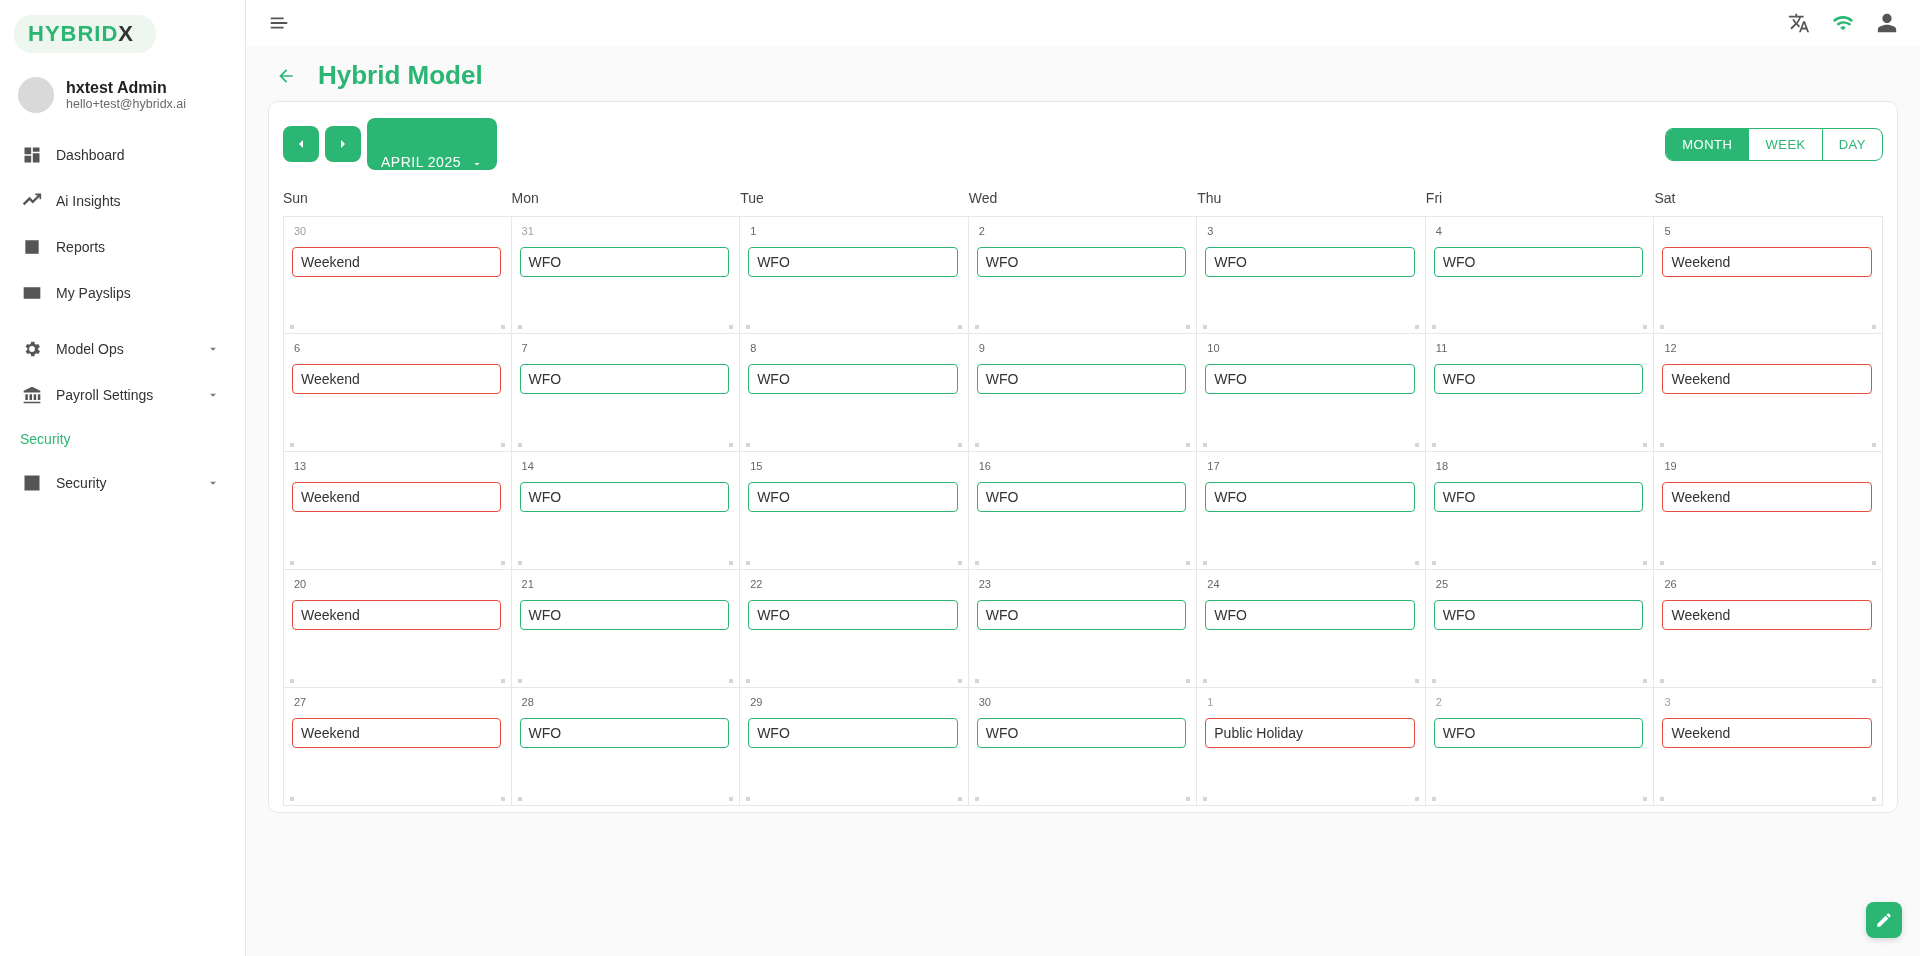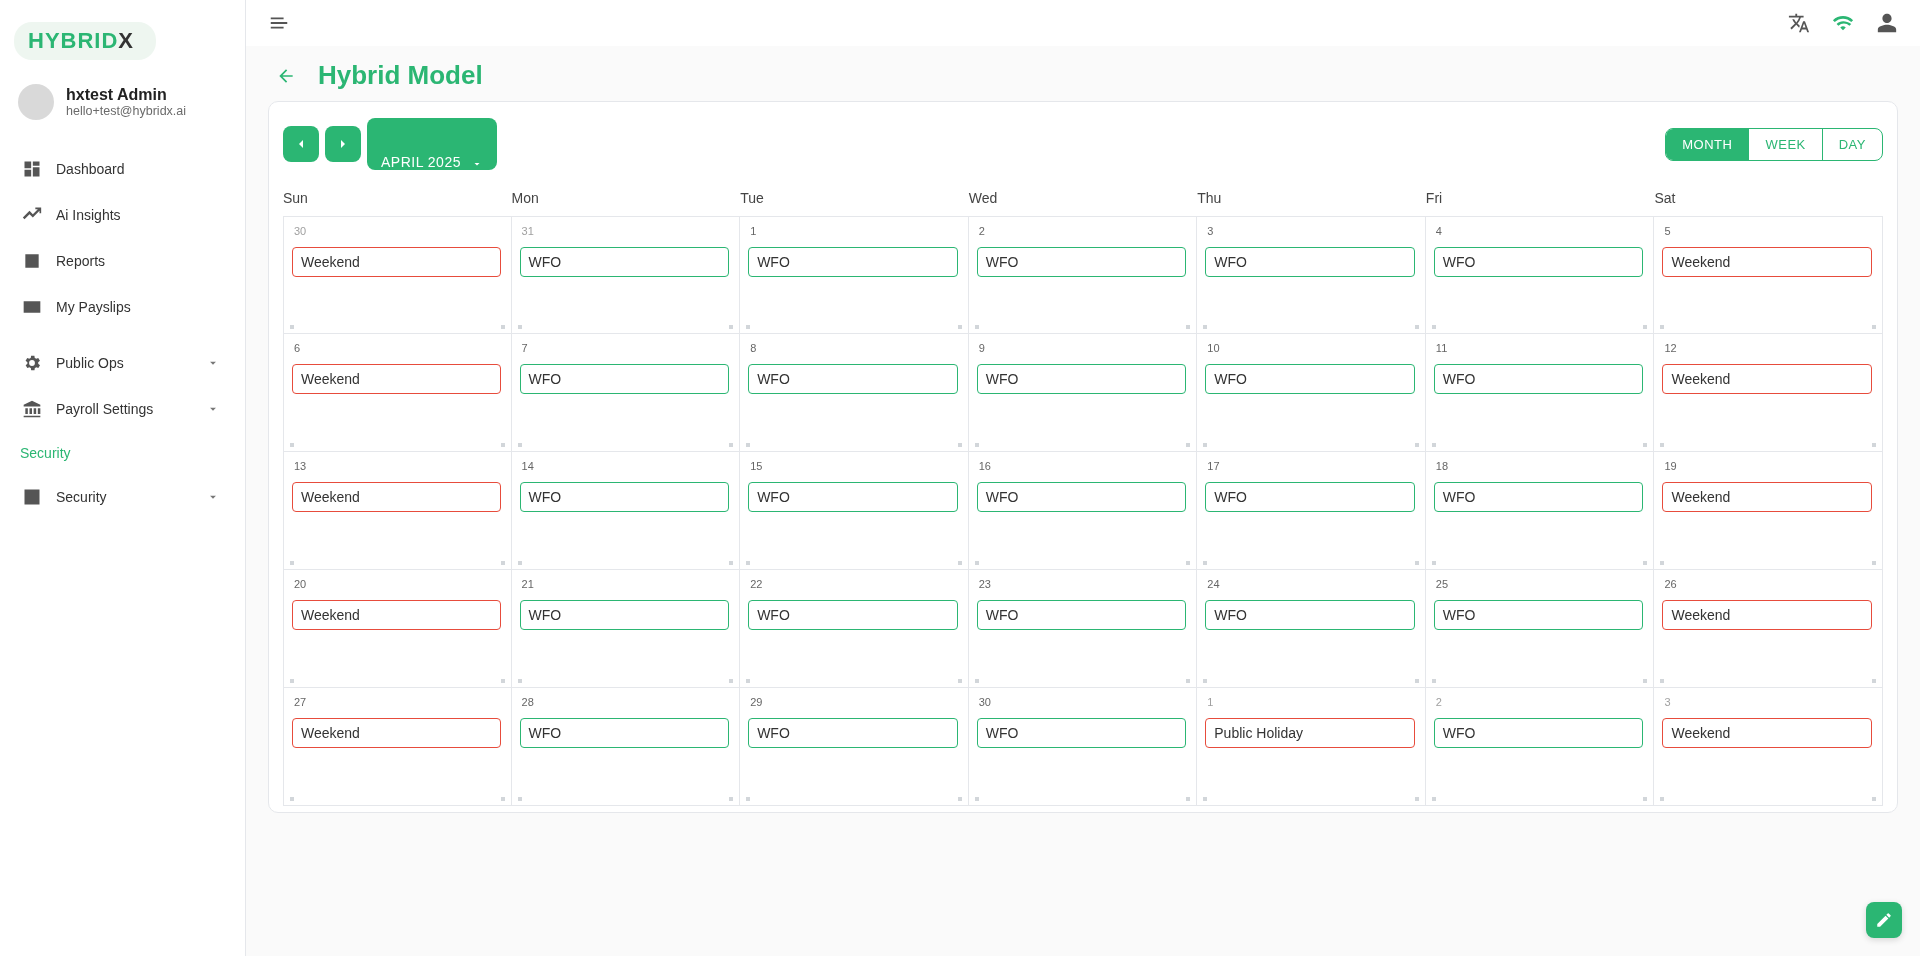--- a/index.html
+++ b/index.html
@@ -18,24 +18,24 @@
   body{
     margin:0;
     font-family:"Segoe UI",Arial,sans-serif;
     font-size:14px;
     color:var(--txt);
     background:var(--page);
     width:1920px;height:956px;overflow:hidden;
   }
   
   .sidebar{position:fixed;left:0;top:0;width:246px;height:100%;background:var(--side);border-right:1px solid var(--border);padding:10px 14px}
-  .brand-wrap{display:inline-block;background:var(--chip);border-radius:18px;padding:6px 22px 6px 14px;margin:12px 0 10px}
+  .brand-wrap{display:inline-block;background:var(--chip);border-radius:18px;padding:6px 22px 6px 14px;margin:5px 0 10px}
   .brand{font-weight:800;font-size:22px;letter-spacing:1px;color:var(--green)}
   .brand .x{color:#333;font-weight:900}
-  .user-row{display:flex;gap:12px;align-items:center;margin:14px 4px 28px}
+  .user-row{display:flex;gap:12px;align-items:center;margin:14px 4px 21px}
   .avatar{width:36px;height:36px;border-radius:50%;background:#d9d9d9}
   .user-name{font-weight:600;color:#222;font-size:16px}
   .user-email{color:var(--muted);font-size:12.5px}
   .nav{display:flex;flex-direction:column;gap:4px;margin-top:6px}
   .nav-item{display:flex;align-items:center;gap:14px;padding:11px 8px;border-radius:8px;cursor:pointer;color:#333}
   .nav-item svg{width:20px;height:20px;flex:0 0 20px;fill:#555}
   .nav-item .lbl{flex:1 1 auto}
   .nav-item .caret{width:14px;height:14px;fill:#777}
   .nav-sep{height:6px}
   .nav-active{color:var(--green)}
@@ -118,21 +118,21 @@
         <svg viewBox="0 0 24 24">
           <path d="M2 5h20v14H2zM2 9h20v2H2z"></path>
         </svg>
         <span class="lbl">My Payslips</span>
       </div>
       <div class="nav-sep"></div>
       <div class="nav-item">
         <svg viewBox="0 0 24 24">
           <path d="M19.4 13a7.5 7.5 0 0 0 .1-1 7.5 7.5 0 0 0-.1-1l2.1-1.6-2-3.5-2.5 1a7.6 7.6 0 0 0-1.7-1l-.4-2.6h-4l-.4 2.6a7.6 7.6 0 0 0-1.7 1l-2.5-1-2 3.5L6.5 11a7.5 7.5 0 0 0-.1 1 7.5 7.5 0 0 0 .1 1l-2.1 1.6 2 3.5 2.5-1c.5.4 1.1.8 1.7 1l.4 2.6h4l.4-2.6c.6-.2 1.2-.6 1.7-1l2.5 1 2-3.5L19.4 13zM12 15.5A3.5 3.5 0 1 1 15.5 12 3.5 3.5 0 0 1 12 15.5z"></path>
         </svg>
-        <span class="lbl">Public Ops</span>
+        <span class="lbl">Model Ops</span>
         <svg class="caret" viewBox="0 0 24 24">
           <path d="M7 10l5 5 5-5z"></path>
         </svg>
       </div>
       <div class="nav-item">
         <svg viewBox="0 0 24 24">
           <path d="M12 2L2 7v2h20V7zM4 11h3v7H4zm5 0h3v7H9zm5 0h3v7h-3zm5 0h3v7h-3zM2 20h20v2H2z"></path>
         </svg>
         <span class="lbl">Payroll Settings</span>
         <svg class="caret" viewBox="0 0 24 24">

